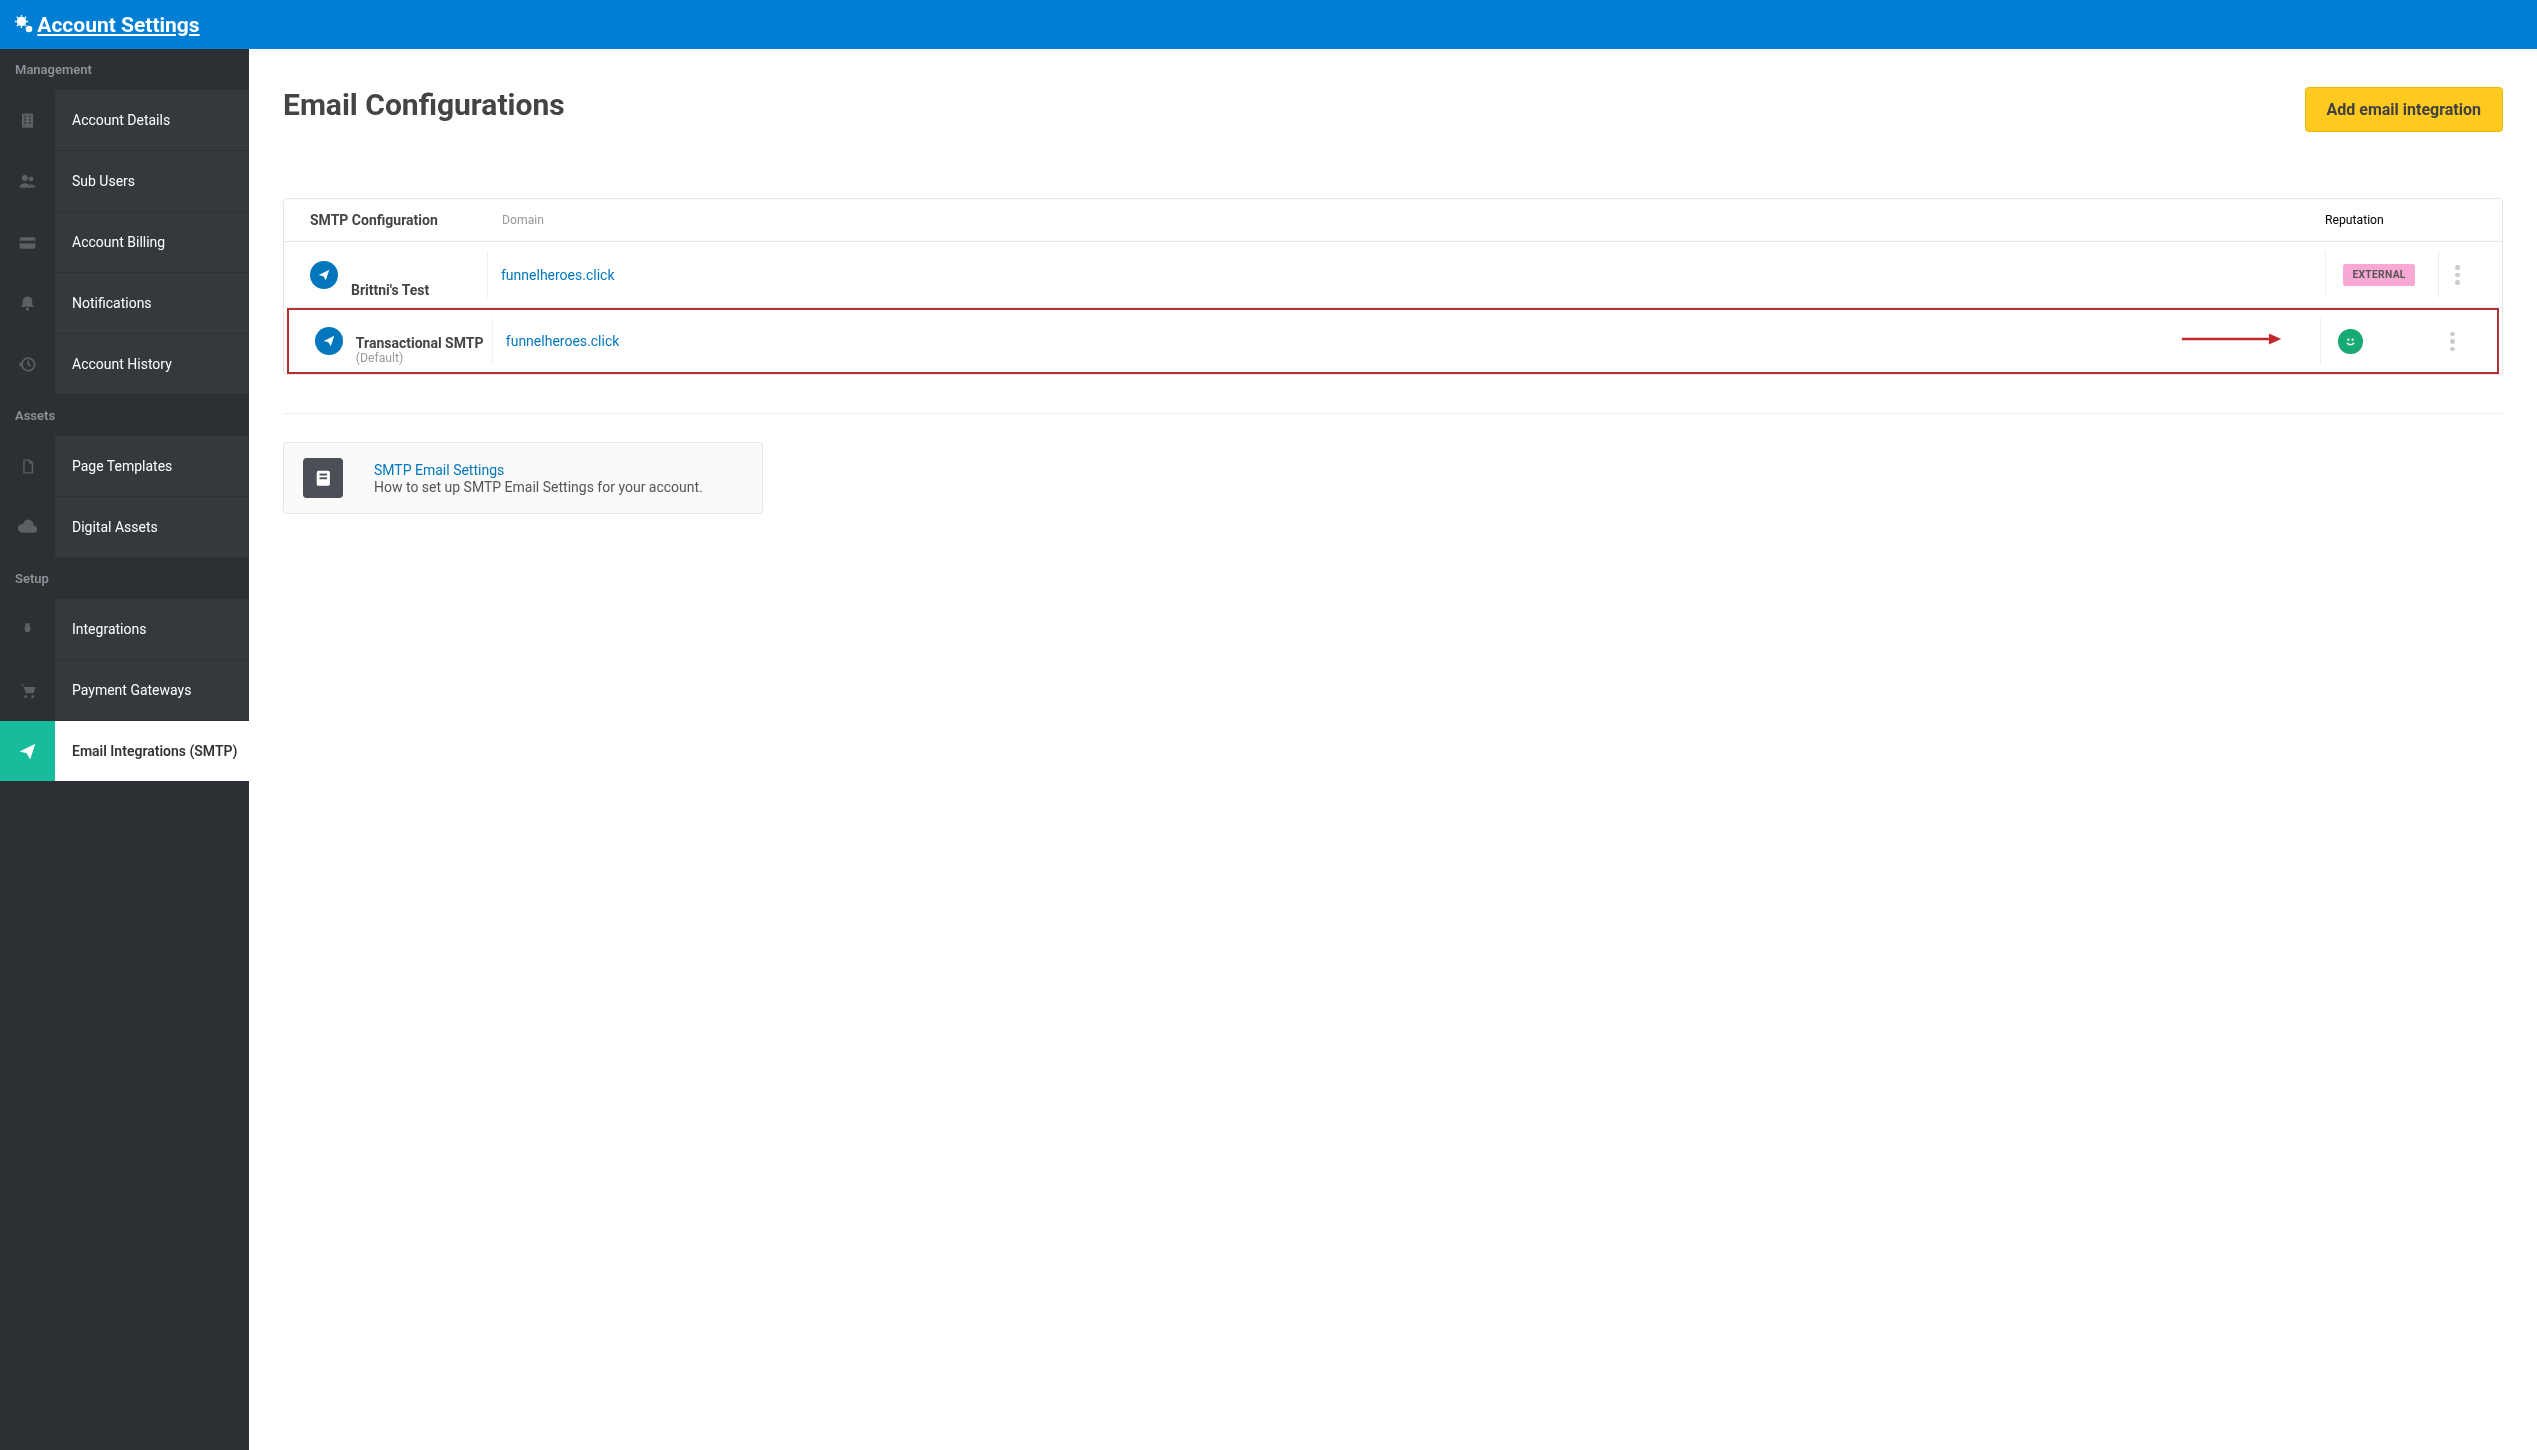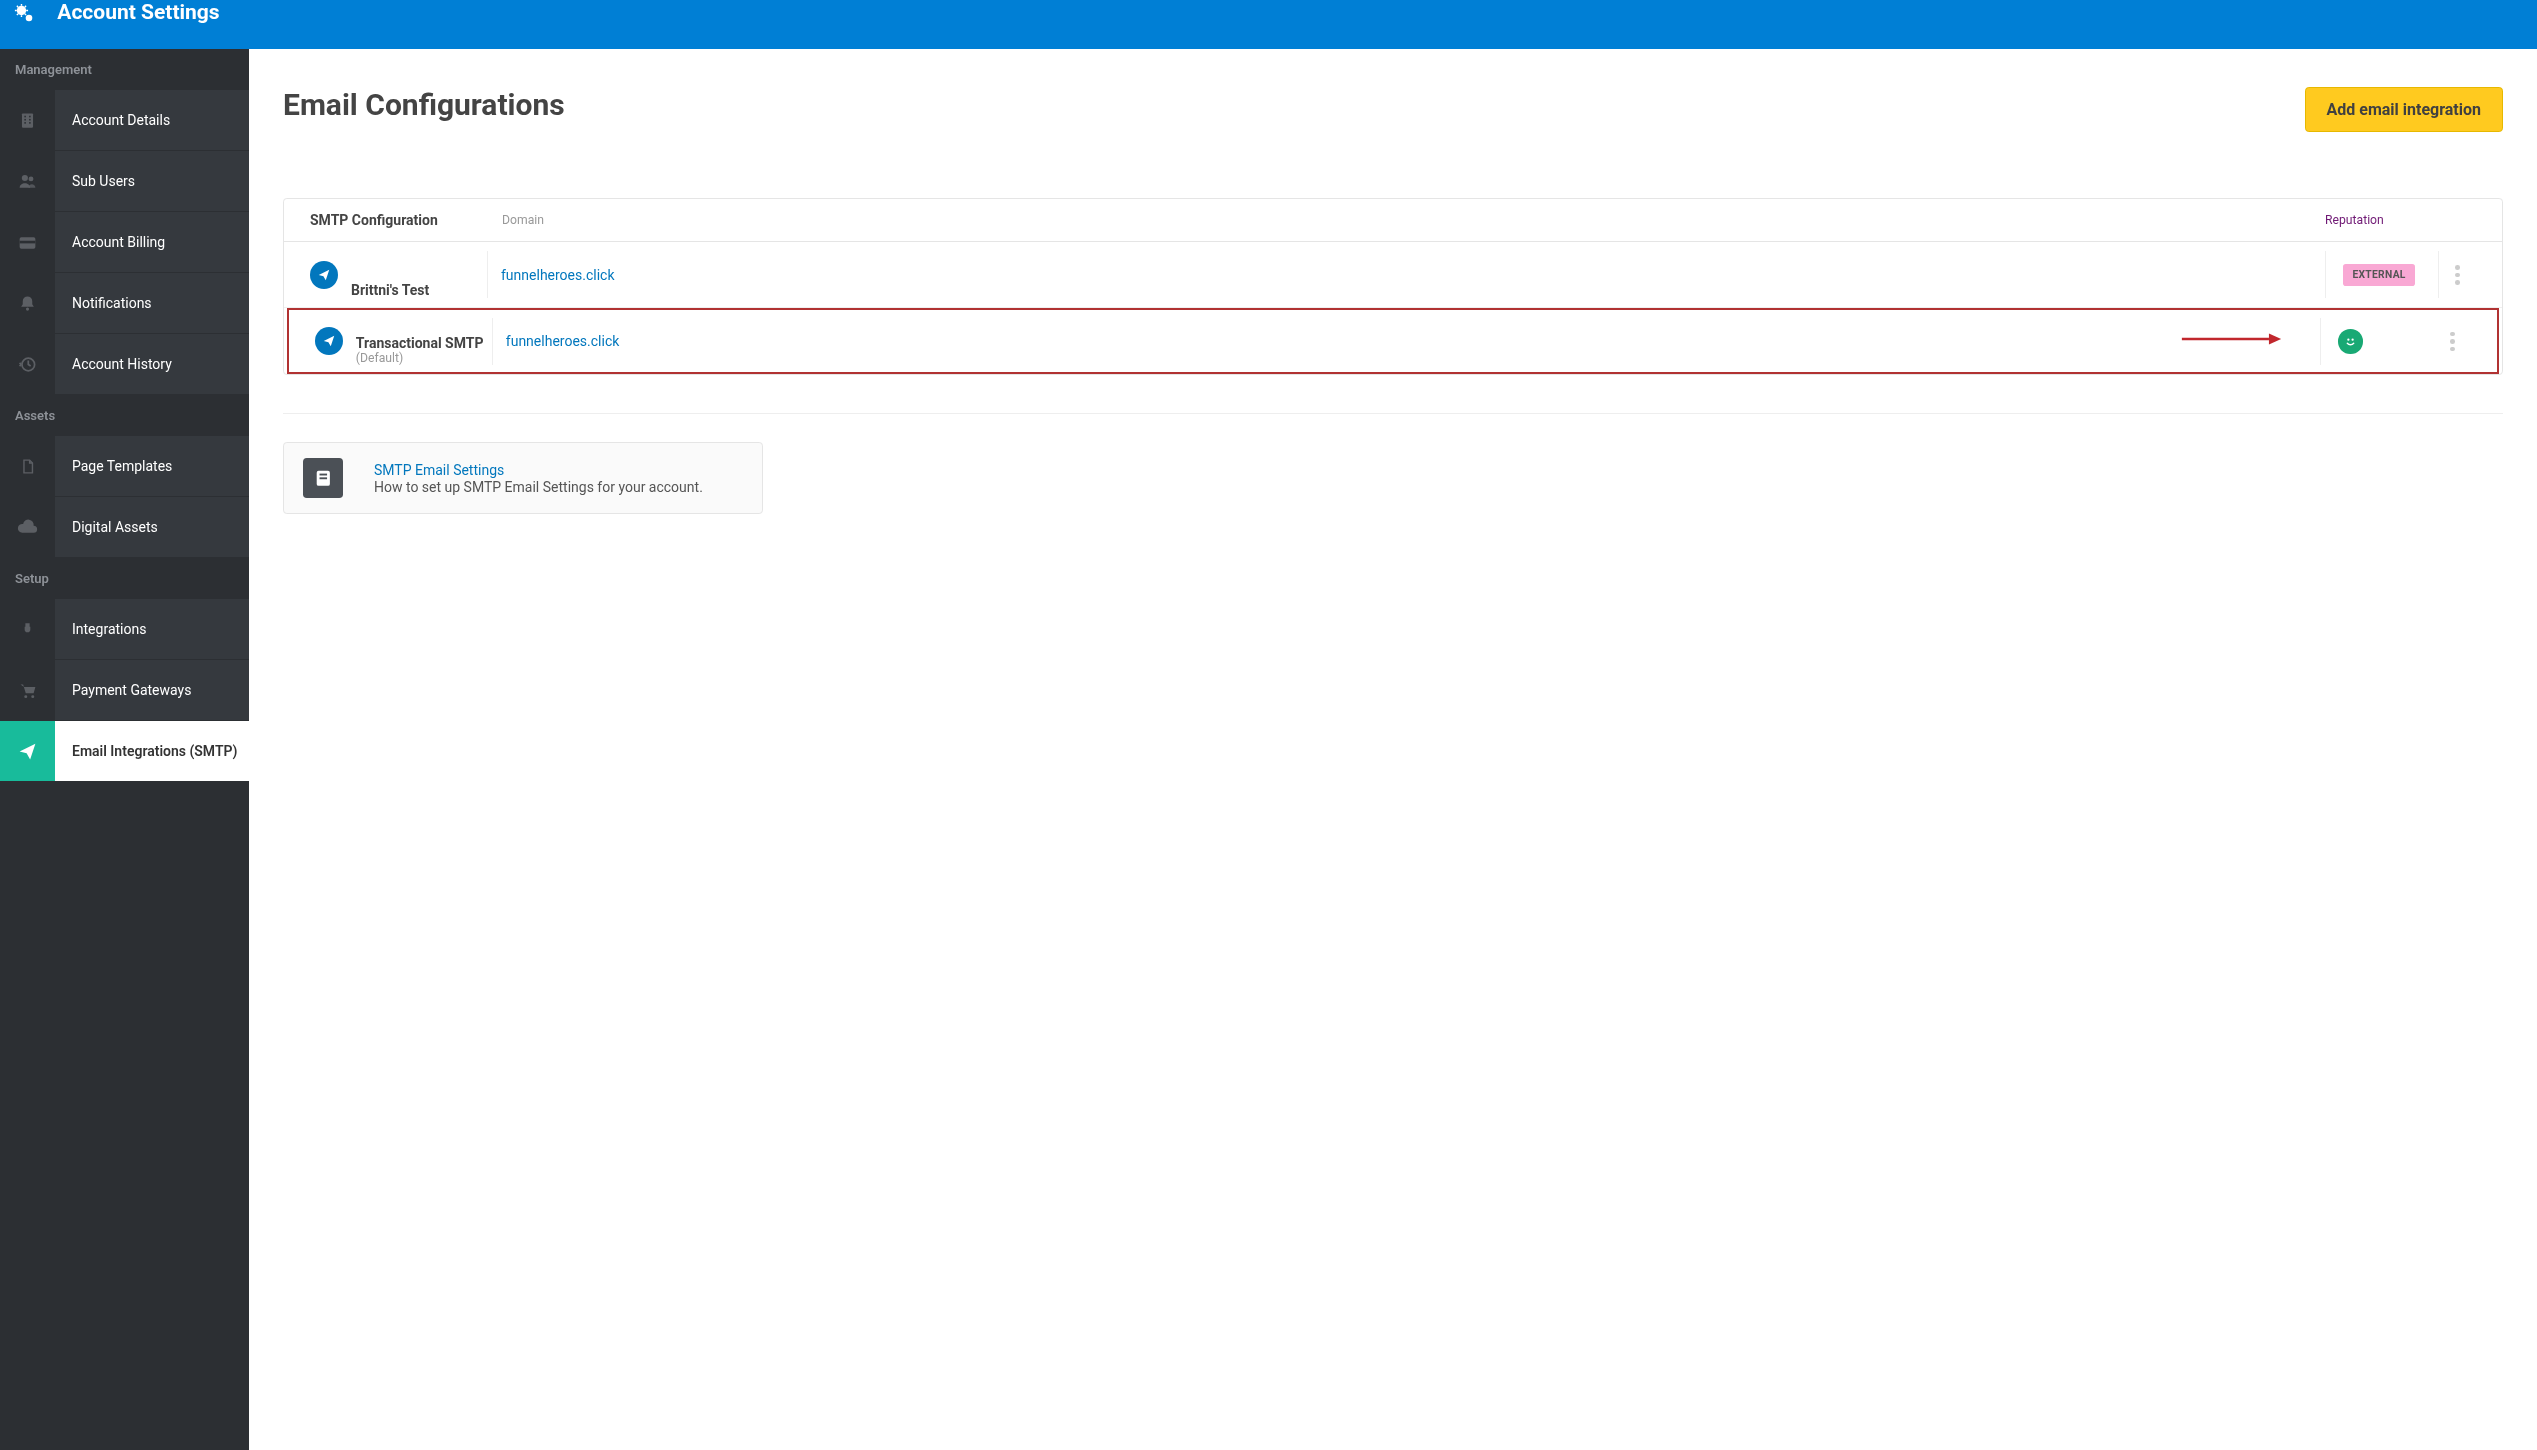--- a/index.html
+++ b/index.html
@@ -10,23 +10,24 @@
 }
 body {
   background: #fff;
   color: #333;
 }
 .header {
   background: #007fd5;
   color: #fff;
   height: 49px;
   display: flex;
-  align-items: flex-start;
+  align-items: center;
   padding: 0 11.3px;
-  gap: 20px;
+  gap: 0;
+  text-decoration: underline;
 }
 .header-icon {
   width: 26px;
   height: 26px;
   display: flex;
   align-items: center;
   justify-content: center;
 }
 .header-title {
   font-size: 21px;
@@ -127,21 +128,21 @@
 }
 .col-domain-header {
   flex: 1;
   font-size: 12.2px;
   color: #999;
   padding-left: 13px;
 }
 .col-reputation-header {
   width: 113px;
   font-size: 12.2px;
-  color: #701a75;
+  color: #000000;
   text-align: left;
 }
 .col-actions-header {
   width: 38px;
 }
 .row {
   display: flex;
   align-items: center;
   padding: 0 26px;
   height: 66px;

